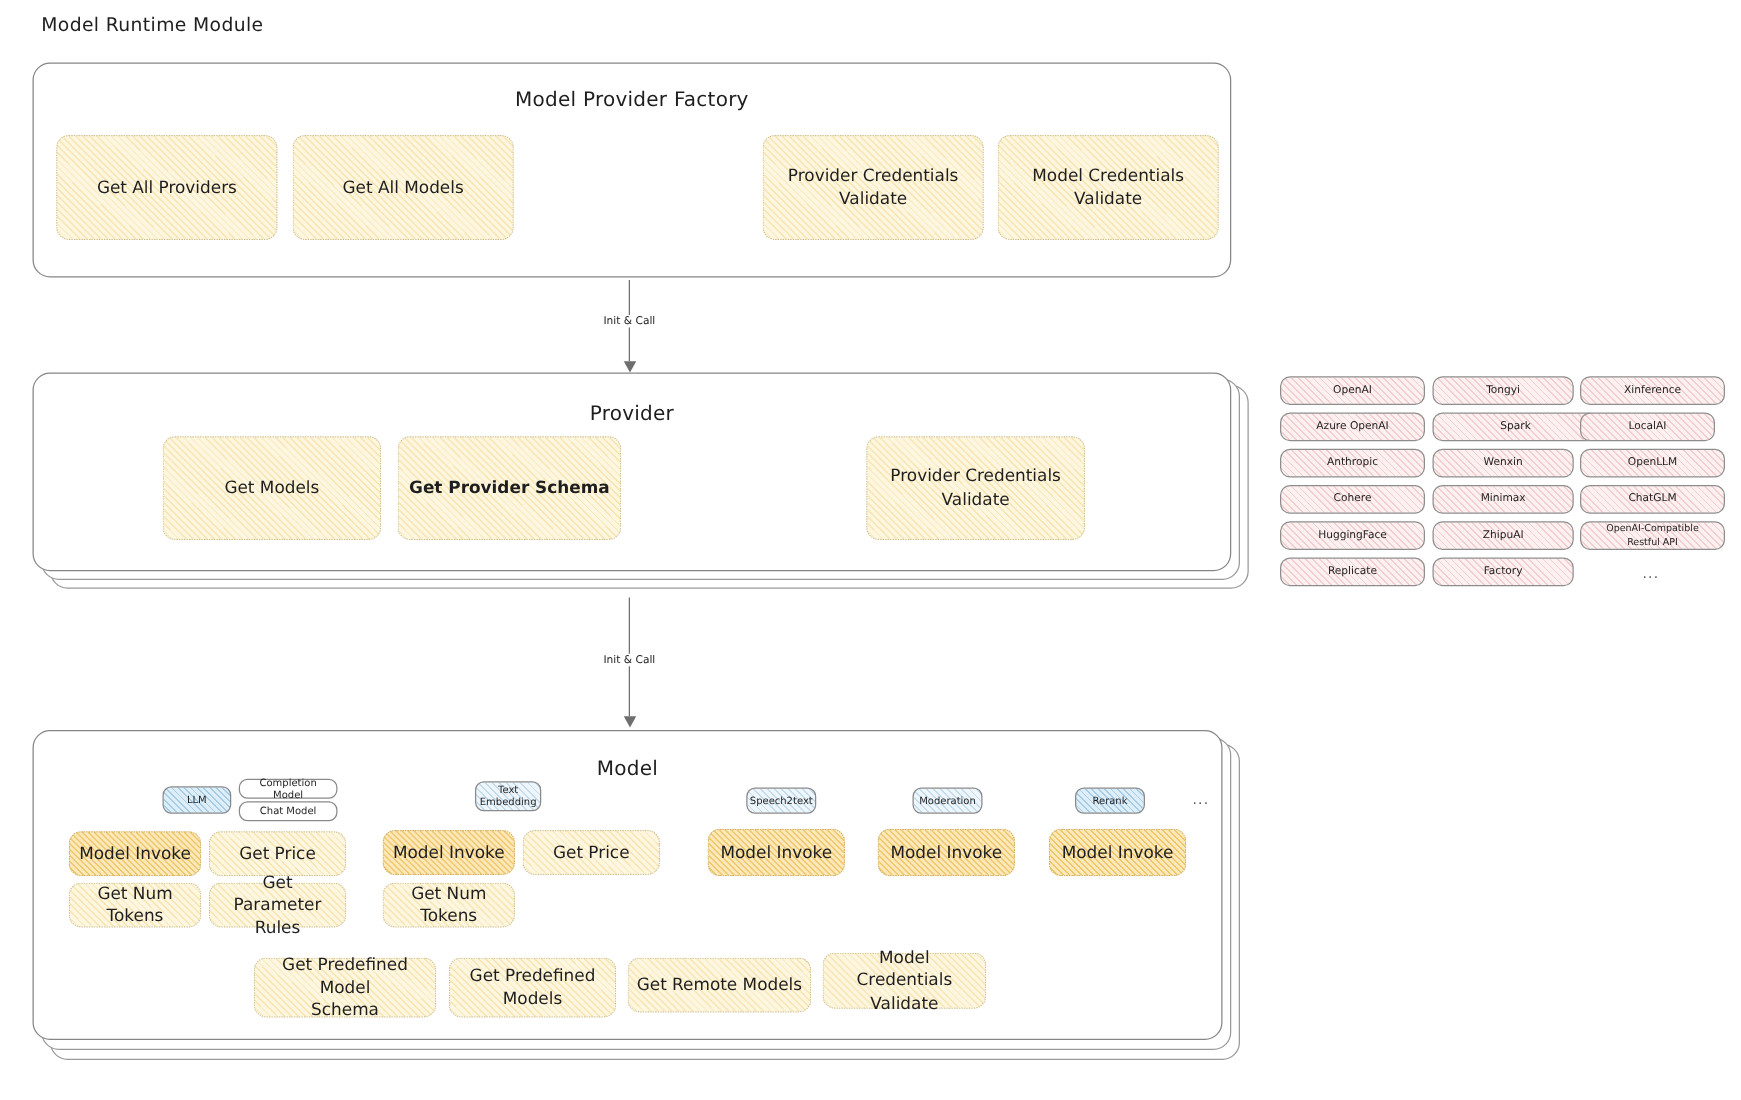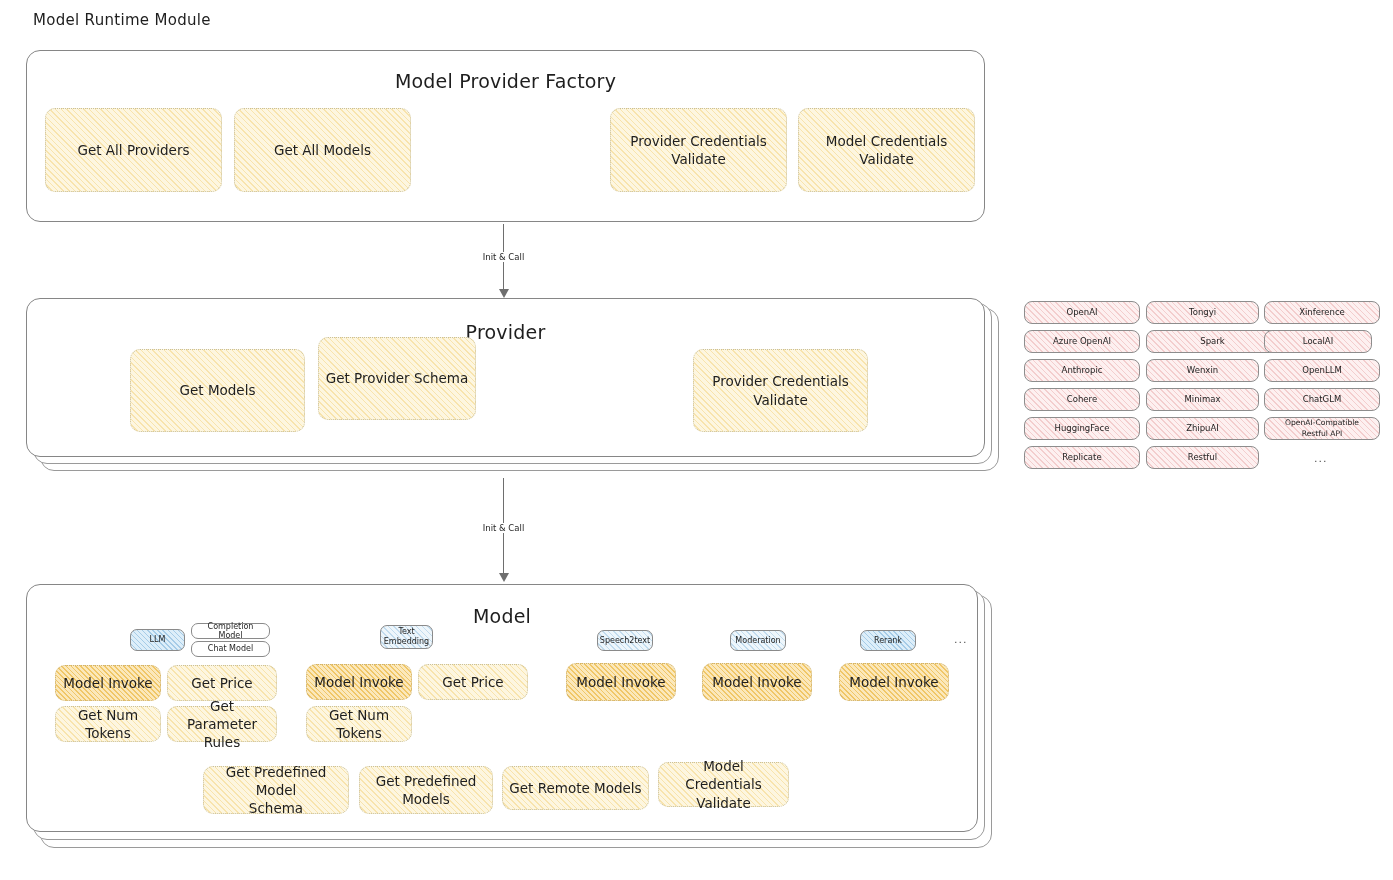--- a/index.html
+++ b/index.html
@@ -31,21 +31,21 @@
     background: #ffffff;
     border: 1.3px solid #9a9a9a;
     border-radius: 14px;
     box-sizing: border-box;
   }
   .panel-title {
     position: absolute;
     left: 0;
     right: 0;
     text-align: center;
-    font-size: 19px;
+    font-size: 16px;
     letter-spacing: .2px;
     color: #1e1e1e;
     white-space: nowrap;
   }
 
   
   .node {
     position: absolute;
     box-sizing: border-box;
     display: flex;
@@ -199,41 +199,41 @@
 </div>
 
 <div class="panel-stack-layer" style="left:40px; top:308px; width:959px; height:163px;"></div>
 <div class="panel-stack-layer" style="left:33px; top:303px; width:959px; height:161px;"></div>
 
 <div class="panel" style="left:26px; top:298px; width:959px; height:159px;padding-left:44px;">
   <div class="panel-title" style="top:22px;">Provider</div>
 
   <div class="node amber" style="left:103px; top:50px; width:175px; height:83px;">Get Models</div>
 
-  <div class="node amber" style="left:291px; top:38px; width:158px; height:83px;">Get Provider Schema</div>
+  <div class="node amber" style="left:291px; top:50px; width:179px; height:83px;font-weight:bold;">Get Provider Schema</div>
 
 
   <div class="node amber" style="left:666px; top:50px; width:175px; height:83px;">Provider Credentials<br>Validate</div>
 </div>
 
 <div style="position:absolute; left:1024px; top:300px; width:356px; height:175px;">
 
   <div class="node rose" style="left:0px;   top:1px;   width:116px; height:23px;">OpenAI</div>
   <div class="node rose" style="left:0px;   top:30px;  width:116px; height:23px;">Azure OpenAI</div>
   <div class="node rose" style="left:0px;   top:59px;  width:116px; height:23px;">Anthropic</div>
   <div class="node rose" style="left:0px;   top:88px;  width:116px; height:23px;">Cohere</div>
   <div class="node rose" style="left:0px;   top:117px; width:116px; height:23px;">HuggingFace</div>
   <div class="node rose" style="left:0px;   top:146px; width:116px; height:23px;">Replicate</div>
 
   <div class="node rose" style="left:122px; top:1px;   width:113px; height:23px;">Tongyi</div>
   <div class="node rose" style="left:122px; top:30px;  width:133px; height:23px;">Spark</div>
   <div class="node rose" style="left:122px; top:59px;  width:113px; height:23px;">Wenxin</div>
   <div class="node rose" style="left:122px; top:88px;  width:113px; height:23px;">Minimax</div>
   <div class="node rose" style="left:122px; top:117px; width:113px; height:23px;">ZhipuAI</div>
-  <div class="node rose" style="left:122px; top:146px; width:113px; height:23px;">Restful</div>
+  <div class="node rose" style="left:122px; top:146px; width:113px; height:23px;">Factory</div>
 
   <div class="node rose" style="left:240px; top:1px;   width:116px; height:23px;">Xinference</div>
   <div class="node rose" style="left:240px; top:30px;  width:108px; height:23px;">LocalAI</div>
   <div class="node rose" style="left:240px; top:59px;  width:116px; height:23px;">OpenLLM</div>
   <div class="node rose" style="left:240px; top:88px;  width:116px; height:23px;">ChatGLM</div>
   <div class="node rose" style="left:240px; top:117px; width:116px; height:23px; font-size:7.6px;">OpenAI-Compatible Restful API</div>
 
   <div class="ellipsis" style="left:290px; top:152px;">...</div>
 </div>
 

